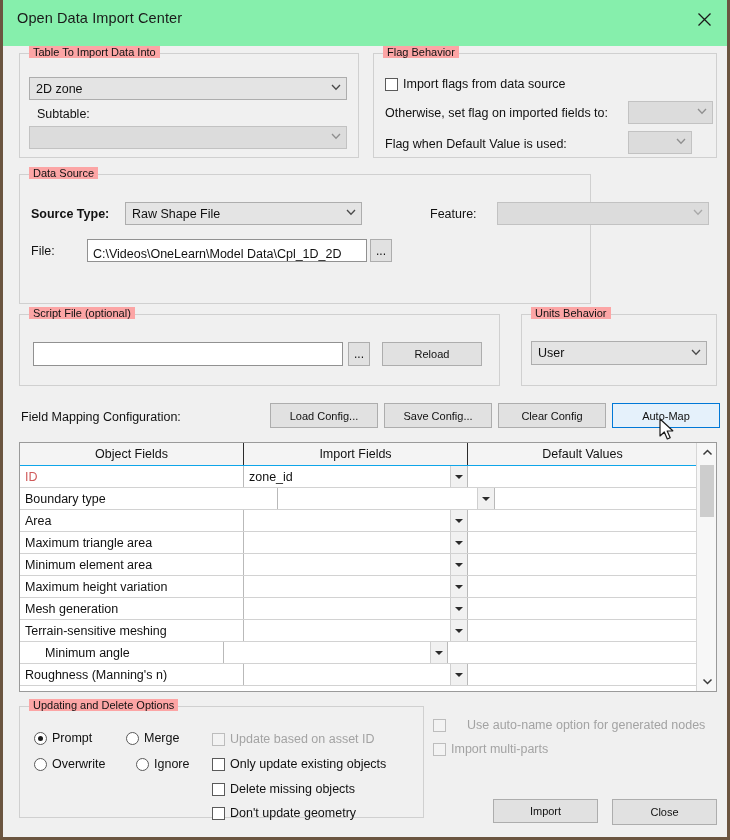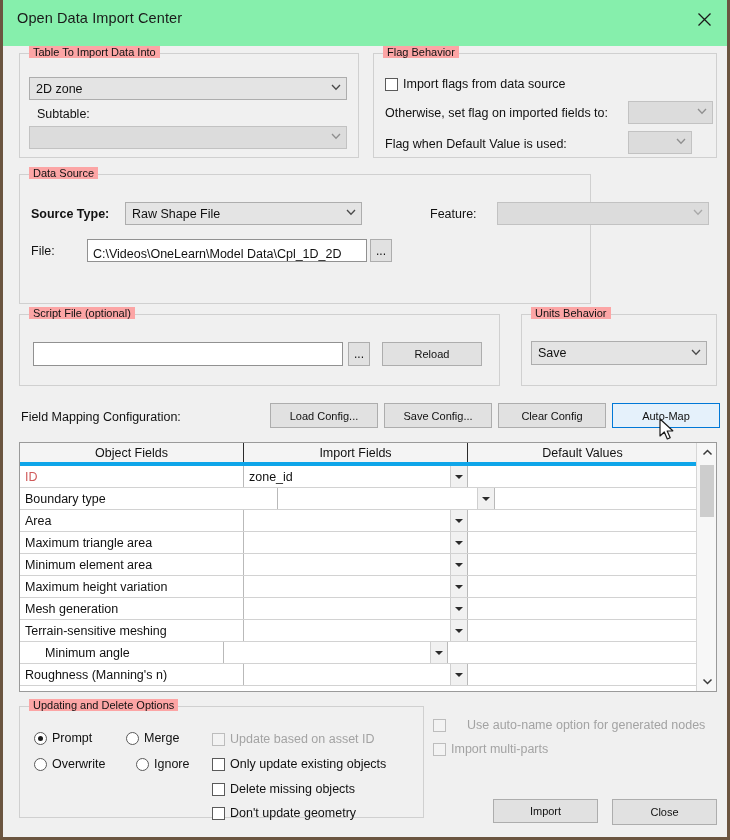--- a/index.html
+++ b/index.html
@@ -130,21 +130,21 @@
   
   #grid {
     position: absolute;
     background: #fff;
     border: 1px solid #9a9a9a;
     overflow: hidden;
   }
   #grid-head {
     position: absolute; left: 0; top: 0; right: 0; height: 23px;
     background: #f4f4f4;
-    border-bottom: 4px solid #0ea5e9;
+    border-bottom: 1px solid #0ea5e9;
     display: flex;
   }
   #grid-head .hcell {
     display: flex; align-items: center; justify-content: center;
     font-size: 12.5px; color: #111;
     border-right: 1px solid #2b2b2b;
     height: 100%;
   }
   #grid-head .hcell:last-child { border-right: none; }
   #grid-body { position: absolute; left: 0; top: 23px; right: 0; bottom: 0; }
@@ -302,21 +302,21 @@
     <span>...</span>
   </div>
   <div class="btn" style="left:379px; top:342px; width:100px; height:24px;">
     <span>Reload</span>
   </div>
 
   <div class="group" style="left:518px; top:314px; width:196px; height:72px;">
     <div class="group-title">Units Behavior</div>
   </div>
   <div class="combo enabled" style="left:528px; top:341px; width:176px; height:24px;">
-    <div class="ctext">Save</div>
+    <div class="ctext">User</div>
     <div class="carrow">
       <span class="chev">
           <svg width="10" height="7" viewBox="0 0 10 7">
             <path d="M1 1 L5 5.3 L9 1" stroke="#4a4a4a" stroke-width="1.3" fill="none"></path>
           </svg>
         </span>
     </div>
   </div>
 
   <div class="lbl" style="left:18px; top:410px;">Field Mapping Configuration:</div>

